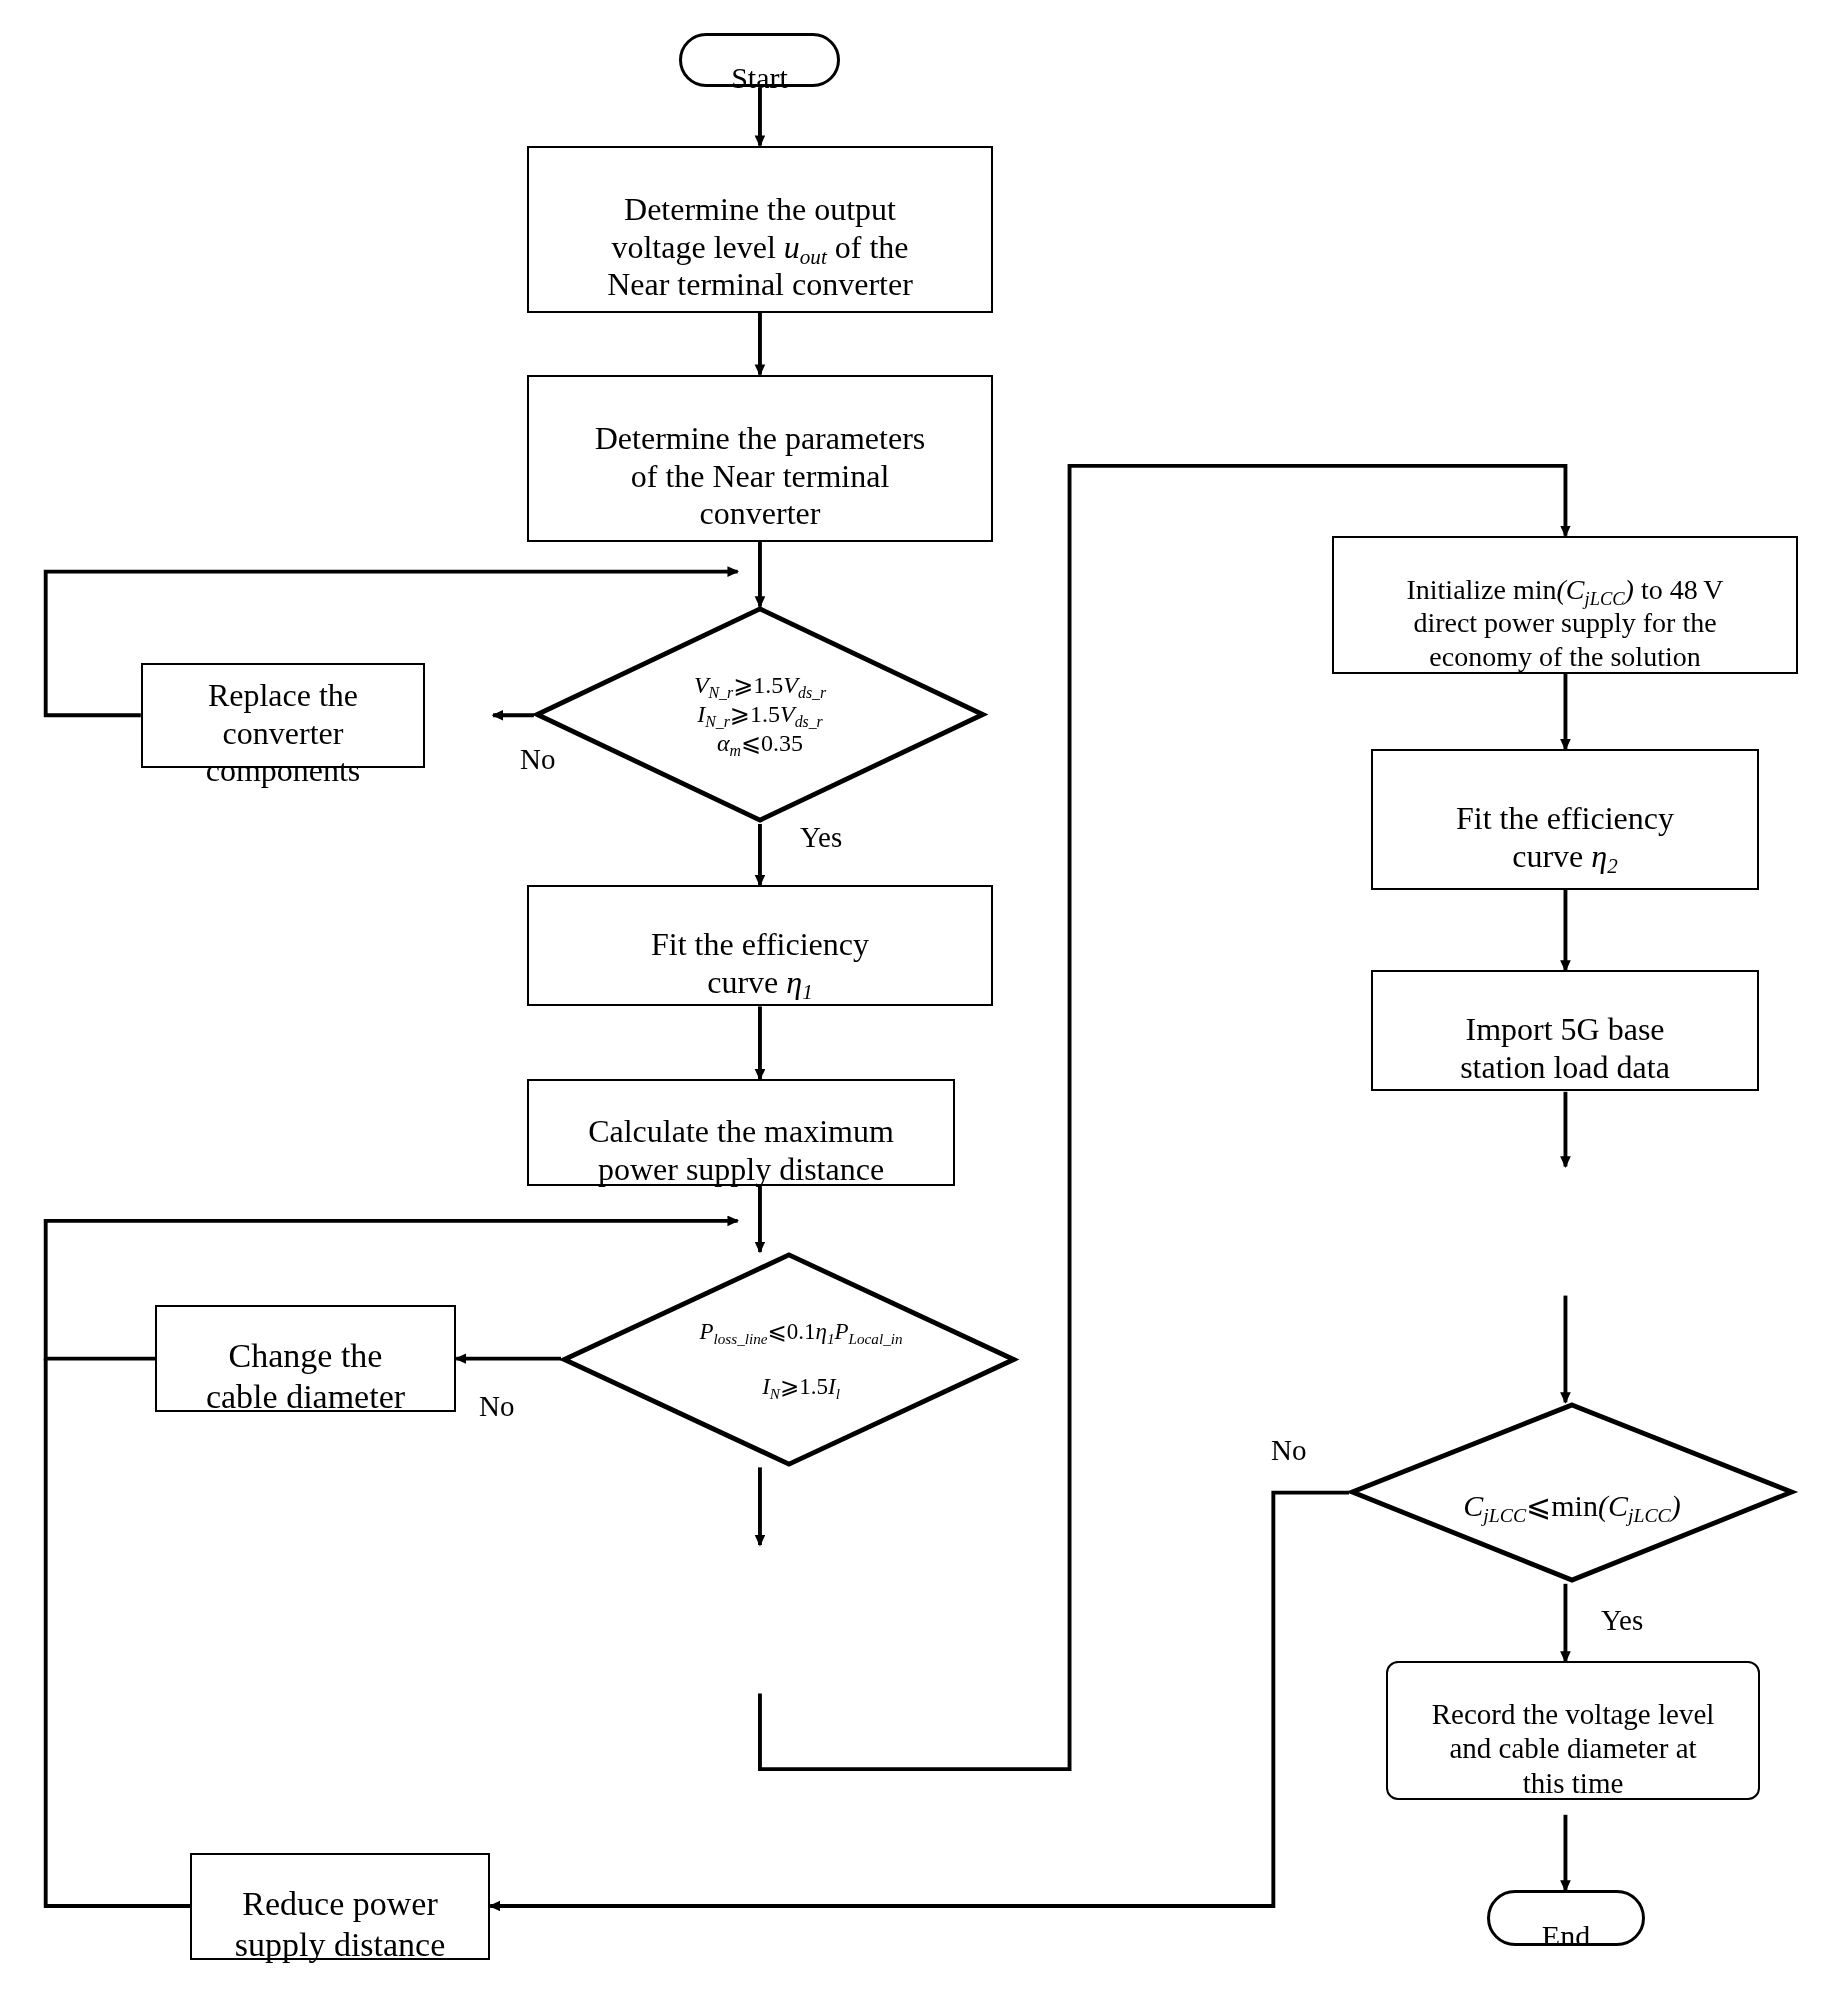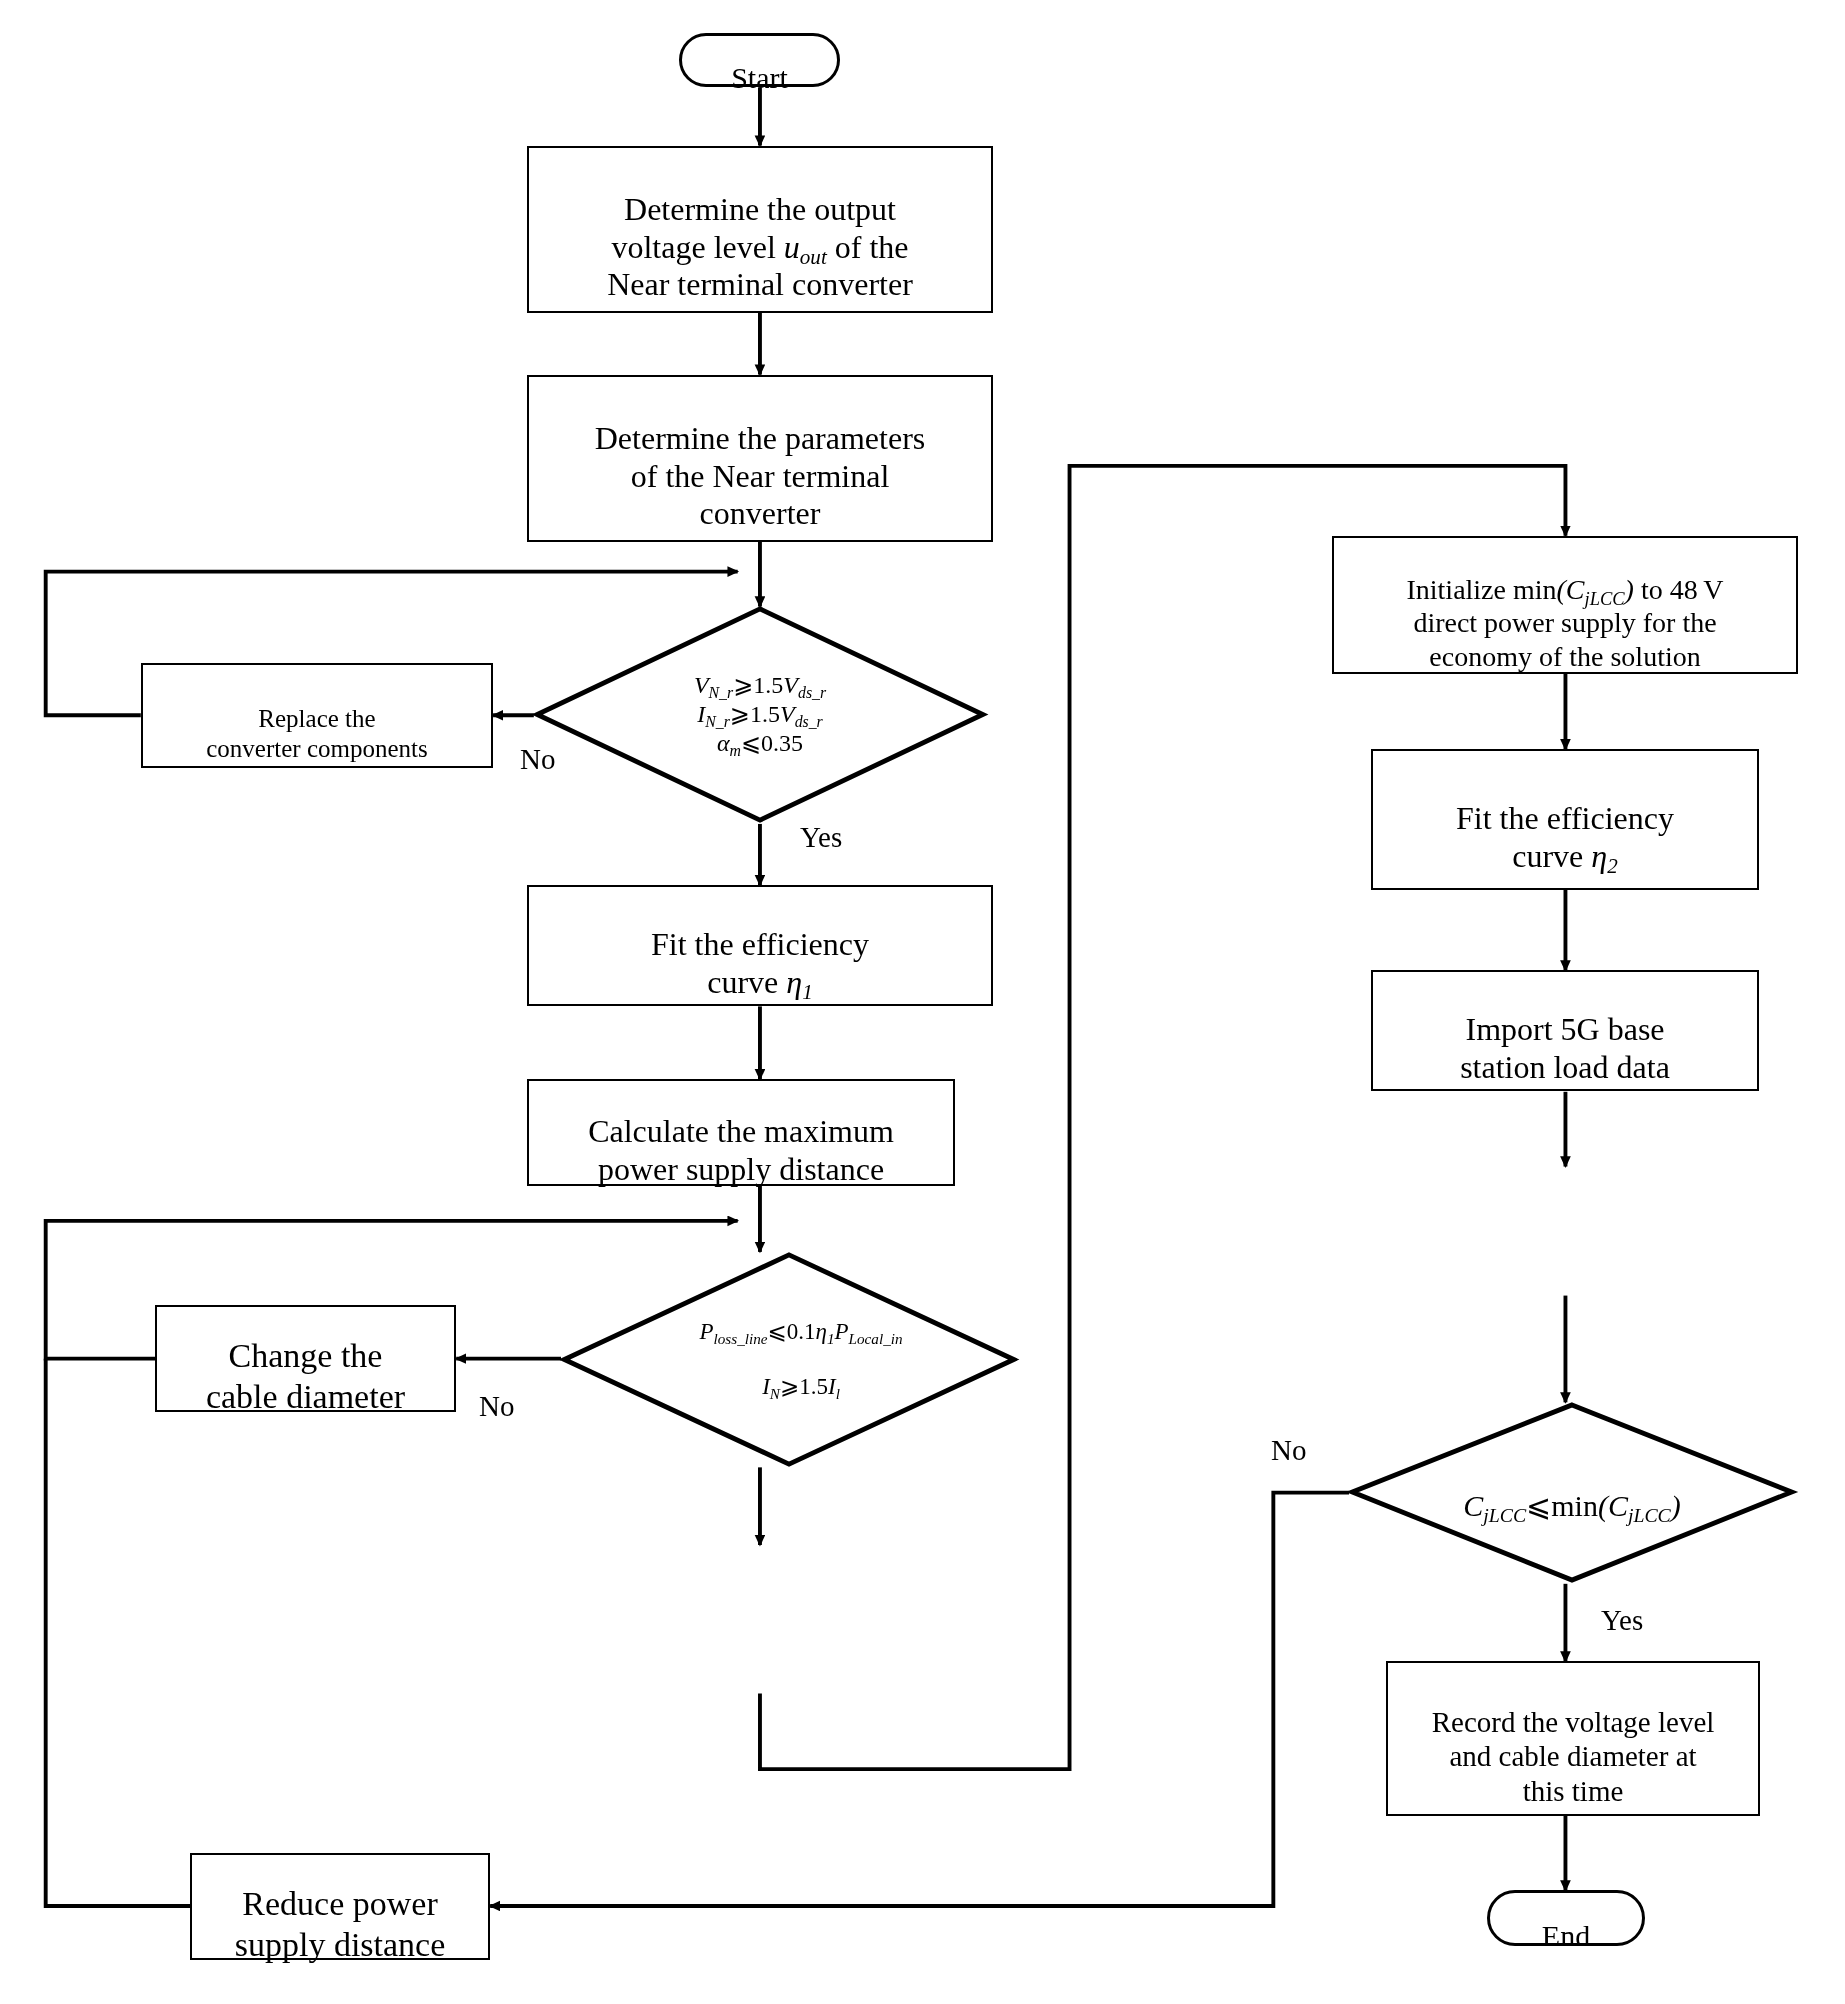--- a/index.html
+++ b/index.html
@@ -127,21 +127,21 @@
         <i class="v">V</i><sub>N_r</sub><span>⩾</span><span>1.5</span><i class="v">V</i><sub>ds_r</sub><br>
         <i class="v">I</i><sub>N_r</sub><span>⩾</span><span>1.5</span><i class="v">V</i><sub>ds_r</sub><br>
         <i class="v">α</i><sub>m</sub><span>⩽</span><span>0.35</span>
       </span>
     </div>
   </div>
 
   <div class="elabel" style="left:520px;top:745px;font-size:29px;">No</div>
   <div class="elabel" style="left:800px;top:823px;font-size:29px;">Yes</div>
 
-  <div class="node proc" style="left:141px;top:663px;width:352px;height:105px;font-size:25px;">
+  <div class="node proc" style="left:141px;top:663px;width:284px;height:105px;font-size:32px;">
     <span class="txt">
       <span>Replace the</span><br>
       <span>converter components</span>
     </span>
   </div>
 
   <div class="node proc" style="left:527px;top:885px;width:466px;height:121px;font-size:32px;">
     <span class="txt">
       <span>Fit the efficiency</span><br>
       <span>curve </span><i class="v">η</i><sub>1</sub>
@@ -214,21 +214,21 @@
     <div class="diamond-label" style="font-size:30px;">
       <span style="display:block;margin-top:27px;">
         <i class="v">C</i><sub>jLCC</sub><span>⩽</span><span>min</span><span class="ital">(</span><i class="v">C</i><sub>jLCC</sub><span class="ital">)</span>
       </span>
     </div>
   </div>
 
   <div class="elabel" style="left:1271px;top:1436px;font-size:29px;">No</div>
   <div class="elabel" style="left:1601px;top:1606px;font-size:29px;">Yes</div>
 
-  <div class="node proc" style="left:1386px;top:1661px;width:374px;height:155px;font-size:29px;">
+  <div class="node proc" style="left:1386px;top:1661px;width:374px;height:139px;font-size:29px;border-radius:12px;">
     <span class="txt">
       <span>Record the voltage level</span><br>
       <span>and cable diameter at</span><br>
       <span>this time</span>
     </span>
   </div>
 
   <div class="node term" style="left:1487px;top:1890px;width:158px;height:56px;font-size:30px;">
     <span class="txt">End</span>
   </div>

